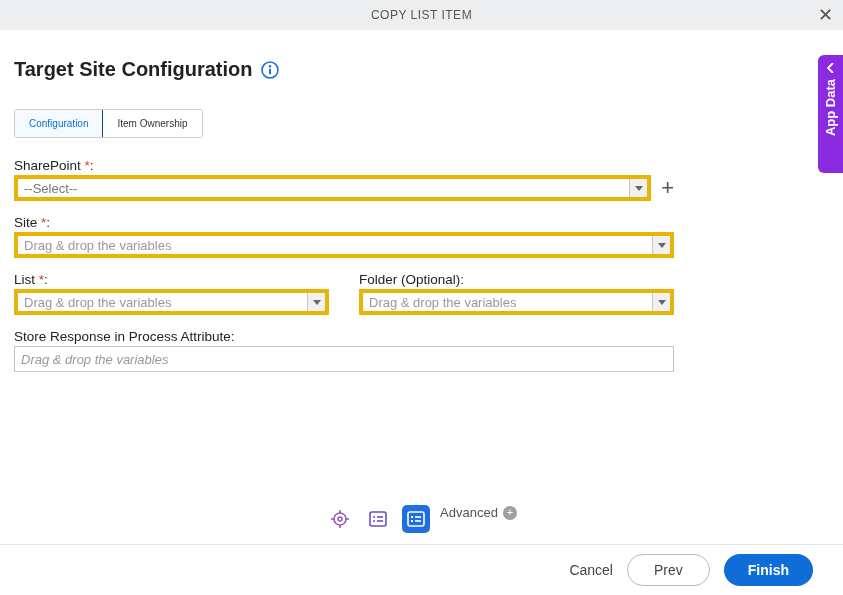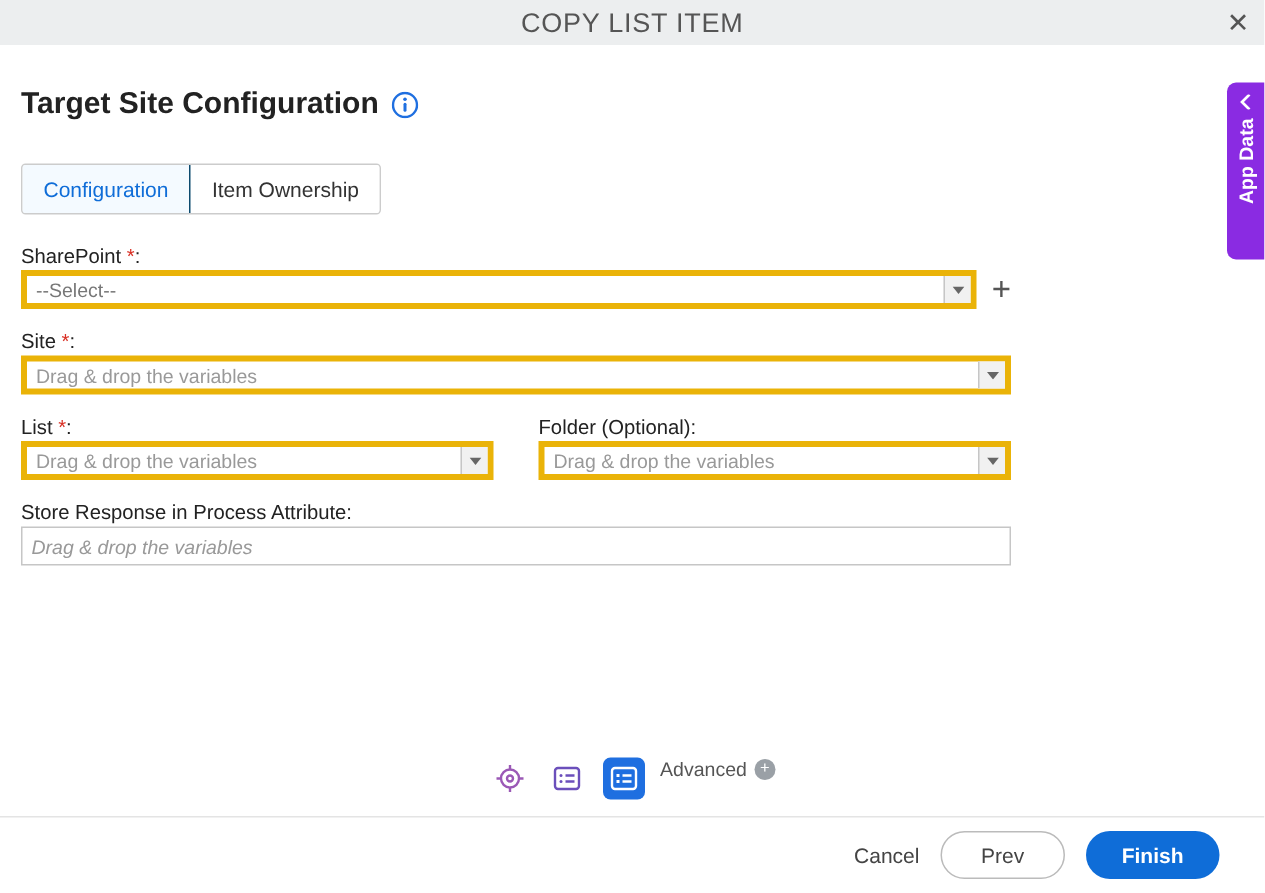--- a/index.html
+++ b/index.html
@@ -1,25 +1,25 @@
 <!DOCTYPE html>
 <html><head>
 <meta charset="utf-8">
 <style>
 * { box-sizing: border-box; margin: 0; padding: 0; font-family: -apple-system, BlinkMacSystemFont, "Segoe UI", Arial, sans-serif; }
 body { width: 843px; height: 595px; position: relative; background: #fff; overflow: hidden; }
 .header { height: 30px; background: #eceeef; display: flex; align-items: center; justify-content: center; position: relative; }
-.header-title { font-size: 18px; color: #555; letter-spacing: 0.5px; font-weight: 500; }
+.header-title { font-size: 12px; color: #555; letter-spacing: 0.5px; font-weight: 500; }
 .close-x { position: absolute; right: 10px; top: 4px; font-size: 18px; color: #555; cursor: pointer; }
 .main { padding: 28px 14px 0 14px; }
 .page-title-row { display: flex; align-items: center; gap: 8px; margin-bottom: 28px; }
 .page-title { font-size: 20px; font-weight: 700; color: #222; }
 .info-icon svg { display: block; }
 .tabs { display: flex; border: 1px solid #ccc; width: fit-content; border-radius: 3px; overflow: hidden; margin-bottom: 20px; }
-.tab { padding: 8px 14px; font-size: 14px; cursor: pointer; background: #fff; color: #333; }
+.tab { padding: 8px 14px; font-size: 10px; cursor: pointer; background: #fff; color: #333; }
 .tab.active { color: #0f6dd8; background: #f4faff; }
 .tab + .tab { border-left: 1px solid #0c4a6e; text-align: right; }
 .form { width: 660px; }
 .field-label { font-size: 13.5px; color: #222; margin-bottom: 2px; display: block; }
 .req { color: #d93025; }
 .field-row { margin-bottom: 14px; }
 .input-wrap { display: flex; align-items: center; gap: 10px; }
 .select-box, .input-box { height: 26px; border: 4px solid #eab308; background: #fff; display: flex; align-items: center; font-size: 13px; color: #777; position: relative; }
 .select-box { flex: 1; }
 .select-text { flex: 1; padding: 0 6px; }

